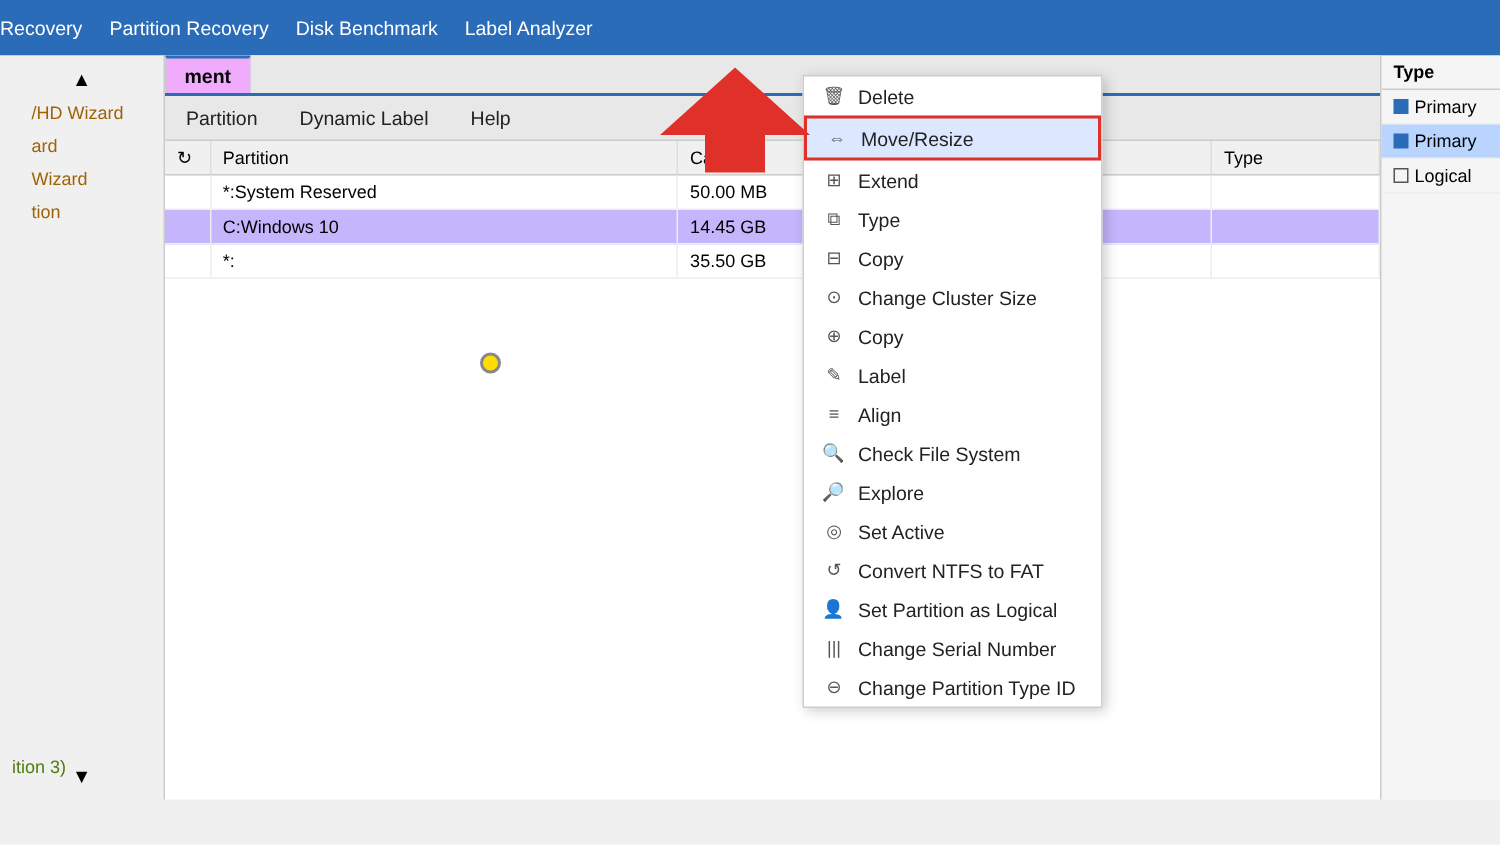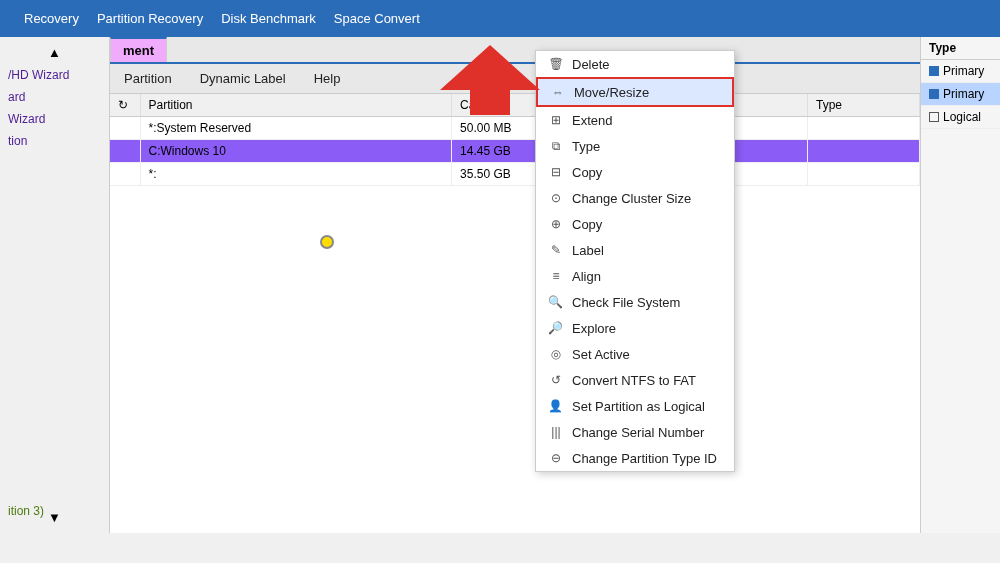--- a/index.html
+++ b/index.html
@@ -12,21 +12,21 @@
       background: #f0f0f0;
       position: relative;
     }
 
     
     .title-bar {
       height: 37px;
       background: #2b6cb8;
       display: flex;
       align-items: center;
-      padding: 0 24px;
+      padding: 0 0;
       color: white;
     }
     .title-bar-left {
       display: flex;
       align-items: center;
       gap: 18px;
     }
     .title-bar-item {
       color: white;
       font-size: 13px;
@@ -73,22 +73,22 @@
       height: 100%;
     }
     .sidebar-scroll-up {
       display: flex;
       justify-content: center;
       padding: 4px;
       cursor: pointer;
     }
     .sidebar-item-label {
       font-size: 12px;
-      color: #4c1d95;
-      padding: 4px 8px;
+      color: #a16207;
+      padding: 4px 21px;
       cursor: pointer;
       white-space: nowrap;
       overflow: hidden;
     }
     .sidebar-scroll-down {
       display: flex;
       justify-content: center;
       padding: 4px;
       margin-top: auto;
       cursor: pointer;
@@ -136,21 +136,21 @@
       font-size: 12px;
       text-align: left;
     }
     .col-refresh {
       width: 30px;
     }
     tbody tr {
       border-bottom: 1px solid #eee;
     }
     tbody tr.selected {
-      background: #8b5cf6;
+      background: #c4b5fd;
     }
     tbody td {
       padding: 4px 8px;
       font-size: 12px;
       border-right: 1px solid #eee;
     }
     .disk-header-row td {
       background: #f8f8f8;
       font-weight: bold;
       font-size: 12px;
@@ -265,21 +265,21 @@
     }
   </style>
 </head>
 <body>
 
 <div class="title-bar">
   <div class="title-bar-left">
     <span class="title-bar-item">Recovery</span>
     <span class="title-bar-item">Partition Recovery</span>
     <span class="title-bar-item">Disk Benchmark</span>
-    <span class="title-bar-item">Space Convert</span>
+    <span class="title-bar-item">Label Analyzer</span>
   </div>
 </div>
 
 <div class="main-content">
 
   <div class="sidebar">
     <div class="sidebar-nav">
       <div class="sidebar-scroll-up">
         <span>▲</span>
       </div>

